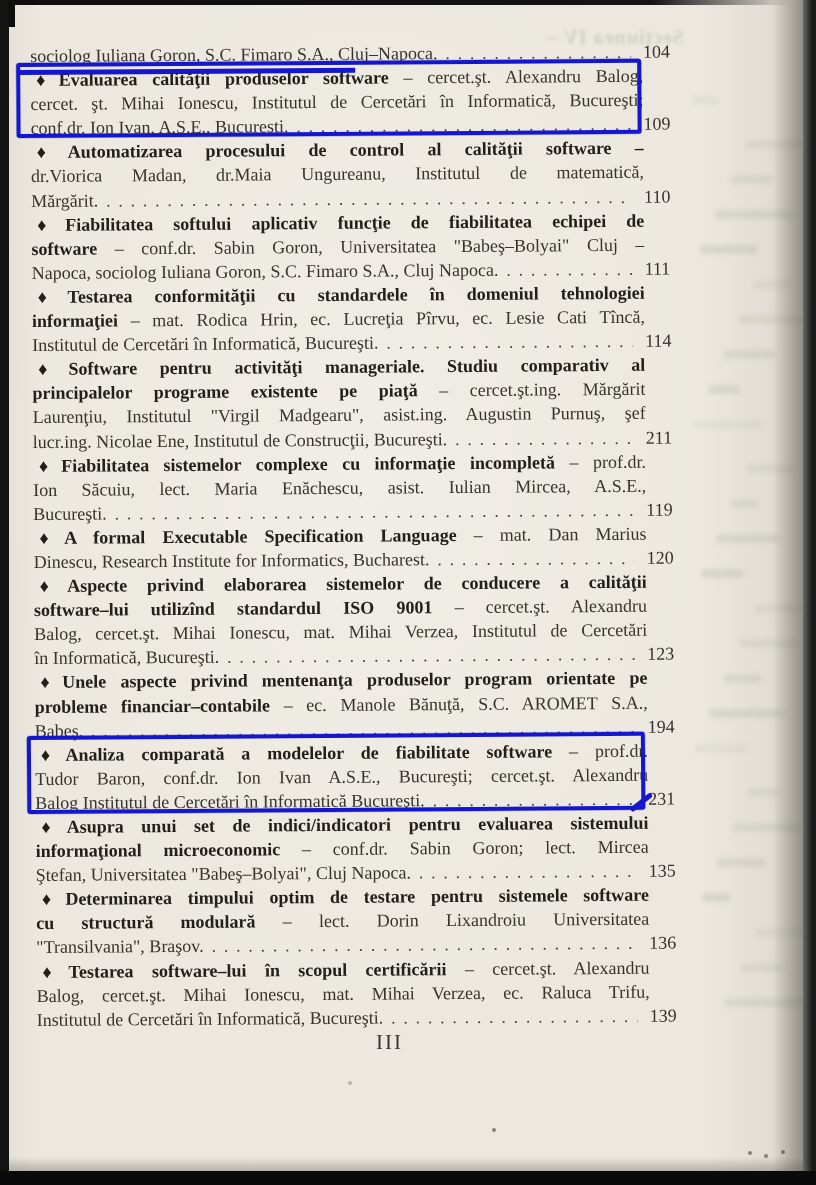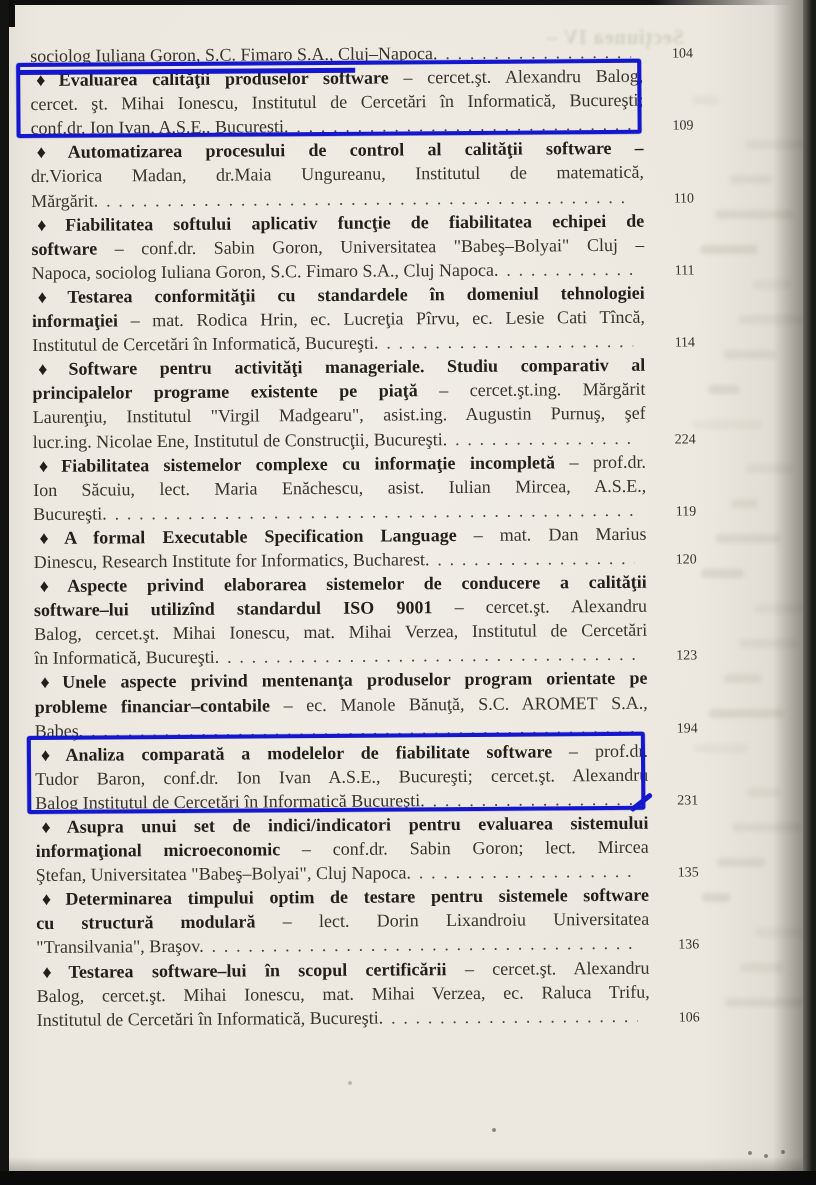--- a/index.html
+++ b/index.html
@@ -48,21 +48,21 @@
   }
   .entry { position:relative; }
   .line  { height:24.1px; line-height:24.1px; overflow:hidden; white-space:nowrap; }
   .line.just { width:613px; text-align:justify; text-align-last:justify; white-space:normal; }
   .line.last { display:flex; align-items:baseline; }
   .seg-b { font-weight:bold; color:#232019; }
   .seg-r { color:#38342b; }
   .diamond { font-weight:bold; color:#232019; padding-left:6px; padding-right:3px; }
   .leader { flex:1 1 auto; min-width:0; overflow:hidden; white-space:nowrap;
             letter-spacing:8px; color:#45403a; margin:0 12px 0 8px; font-size:17px; }
-  .pagenum { flex:none; width:50px; text-align:right; color:#37332c; font-size:14px; }
+  .pagenum { flex:none; width:50px; text-align:left; color:#37332c; font-size:18px; }
 
   
   .boxed::after {
     content:""; position:absolute; pointer-events:none; z-index:5;
     border:4.5px solid #1417cd; border-radius:3px;
     box-shadow:0 0 0 0.5px rgba(20,23,205,0.35);
   }
   .box-1::after { left:-14px; right:52px; top:-5px;  bottom:2px; }
   .box-1::before{ content:""; position:absolute; z-index:5; pointer-events:none;
                   left:-12px; top:2px; width:337px; height:4.5px; background:#1417cd; }
@@ -156,21 +156,21 @@
           <span class="pagenum">114</span>
         </div>
       </div>
       <div class="entry">
         <div class="line just"><span class="diamond">♦</span><span class="seg-b">Software pentru activităţi manageriale. Studiu comparativ al</span></div>
         <div class="line just"><span class="seg-b">principalelor programe existente pe piaţă</span><span class="seg-r"> – cercet.şt.ing. Mărgărit</span></div>
         <div class="line just"><span class="seg-r">Laurenţiu, Institutul "Virgil Madgearu", asist.ing. Augustin Purnuş, şef</span></div>
         <div class="line last">
           <span class="seg-r">lucr.ing. Nicolae Ene, Institutul de Construcţii, Bucureşti.</span>
           <span class="leader">................................................................................</span>
-          <span class="pagenum">224</span>
+          <span class="pagenum">211</span>
         </div>
       </div>
       <div class="entry">
         <div class="line just"><span class="diamond">♦</span><span class="seg-b">Fiabilitatea sistemelor complexe cu informaţie incompletă</span><span class="seg-r"> – prof.dr.</span></div>
         <div class="line just"><span class="seg-r">Ion Săcuiu, lect. Maria Enăchescu, asist. Iulian Mircea, A.S.E.,</span></div>
         <div class="line last">
           <span class="seg-r">Bucureşti.</span>
           <span class="leader">................................................................................</span>
           <span class="pagenum">119</span>
         </div>
@@ -228,25 +228,26 @@
           <span class="leader">................................................................................</span>
           <span class="pagenum">136</span>
         </div>
       </div>
       <div class="entry">
         <div class="line just"><span class="diamond">♦</span><span class="seg-b">Testarea software–lui în scopul certificării</span><span class="seg-r"> – cercet.şt. Alexandru</span></div>
         <div class="line just"><span class="seg-r">Balog, cercet.şt. Mihai Ionescu, mat. Mihai Verzea, ec. Raluca Trifu,</span></div>
         <div class="line last">
           <span class="seg-r">Institutul de Cercetări în Informatică, Bucureşti.</span>
           <span class="leader">................................................................................</span>
-          <span class="pagenum">106</span>
+          <span class="pagenum">139</span>
         </div>
       </div>
     </div>
 
+  <div class="footer-roman">III</div>
 
   <div class="speck" style="left:492px;top:1128px"></div>
   <div class="speck" style="left:348px;top:1081px;opacity:.5"></div>
   <div class="speck" style="left:748px;top:1151px"></div>
   <div class="speck" style="left:764px;top:1154px"></div>
   <div class="speck" style="left:781px;top:1150px"></div>
 
   <div class="shade-right"></div>
   <div class="shade-bottom"></div>
   <div class="edge-top"></div>

